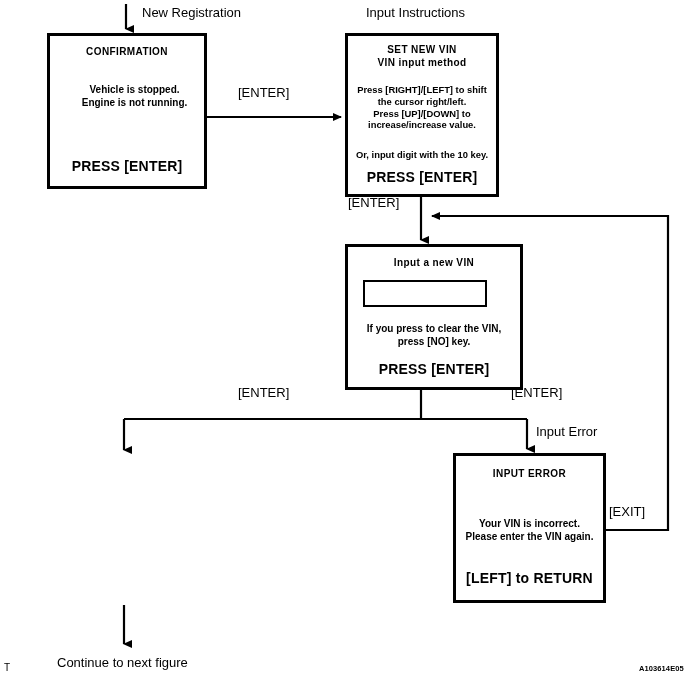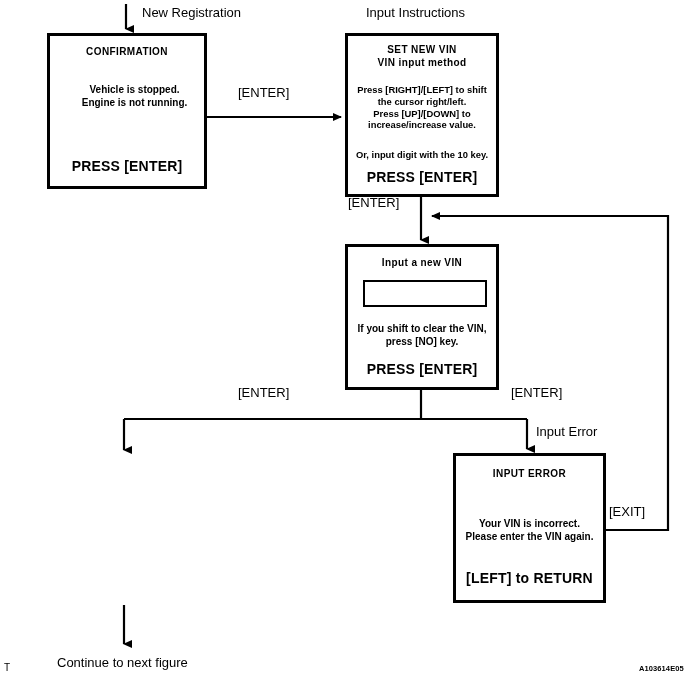--- a/index.html
+++ b/index.html
@@ -48,21 +48,21 @@
   .s-confirm .ttl  { position: absolute; left: 0; right: 0; top: 10px; }
   .s-confirm .body { position: absolute; left: 0; right: 0; top: 48px; margin-left: 15px; }
   .s-confirm .foot { position: absolute; left: 0; right: 0; bottom: 11px; }
 
   .s-setvin { left: 345px; top: 33px;  width: 154px; height: 164px; }
   .s-setvin .ttl  { position: absolute; left: 0; right: 0; top: 8px; }
   .s-setvin .body { position: absolute; left: 2px; right: 2px; top: 48px; font-size: 9.4px; }
   .s-setvin .body2{ position: absolute; left: 2px; right: 2px; top: 113px; font-size: 9.4px; font-weight: bold; }
   .s-setvin .foot { position: absolute; left: 0; right: 0; bottom: 8px; }
 
-  .s-input { left: 345px; top: 244px; width: 154px; height: 146px; }
+  .s-input { left: 345px; top: 244px; width: 178px; height: 146px; }
   .s-input .ttl  { position: absolute; left: 0; right: 0; top: 10px; }
   .s-input .field {
     position: absolute;
     left: 15px;
     top: 33px;
     width: 124px;
     height: 27px;
     border: 2.5px solid #000;
     background: #fff;
     box-sizing: border-box;
@@ -178,21 +178,21 @@
       <div>increase/increase value.</div>
     </div>
     <div class="body2">Or, input digit with the 10 key.</div>
     <div class="foot">PRESS [ENTER]</div>
   </div>
 
   <div class="screen s-input">
     <div class="ttl">Input a new VIN</div>
     <div class="field"></div>
     <div class="body">
-      <div>If you shift to clear the VIN,</div>
+      <div>If you press to clear the VIN,</div>
       <div>press [NO] key.</div>
     </div>
     <div class="foot">PRESS [ENTER]</div>
   </div>
 
 
   <div class="screen s-error">
     <div class="ttl">INPUT  ERROR</div>
     <div class="body">
       <div>Your VIN is incorrect.</div>

